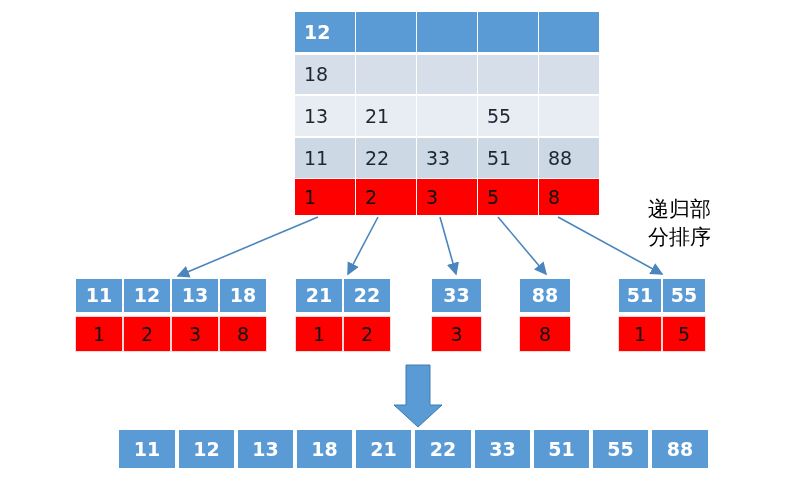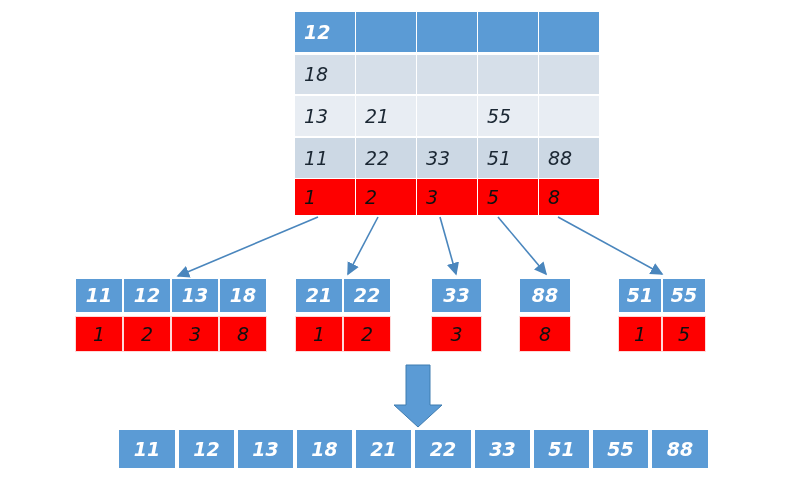--- a/index.html
+++ b/index.html
@@ -12,21 +12,20 @@
     height: 498px;
     position: relative;
     overflow: hidden;
     font-family: "DejaVu Sans", "Liberation Sans", sans-serif;
   }
   #stage {
     position: absolute;
     left: 0; top: 0;
     width: 797px;
     height: 498px;
-    font-style: italic;
   }
   .cell {
     position: absolute;
     box-sizing: border-box;
     display: flex;
     align-items: center;
     justify-content: flex-start;
     font-size: 19px;
     line-height: 1;
     white-space: nowrap;
@@ -200,14 +199,16 @@
     <div class="fcell" style="left:236px;top:430px;width:59px;height:38px;">13</div>
     <div class="fcell" style="left:295px;top:430px;width:59px;height:38px;">18</div>
     <div class="fcell" style="left:354px;top:430px;width:59px;height:38px;">21</div>
     <div class="fcell" style="left:413px;top:430px;width:60px;height:38px;">22</div>
     <div class="fcell" style="left:473px;top:430px;width:59px;height:38px;">33</div>
     <div class="fcell" style="left:532px;top:430px;width:59px;height:38px;">51</div>
     <div class="fcell" style="left:591px;top:430px;width:59px;height:38px;">55</div>
     <div class="fcell" style="left:650px;top:430px;width:60px;height:38px;">88</div>
   </div>
 
+  <div id="annotation">递归部
+分排序</div>
 
 </div>
 
 </body></html>

